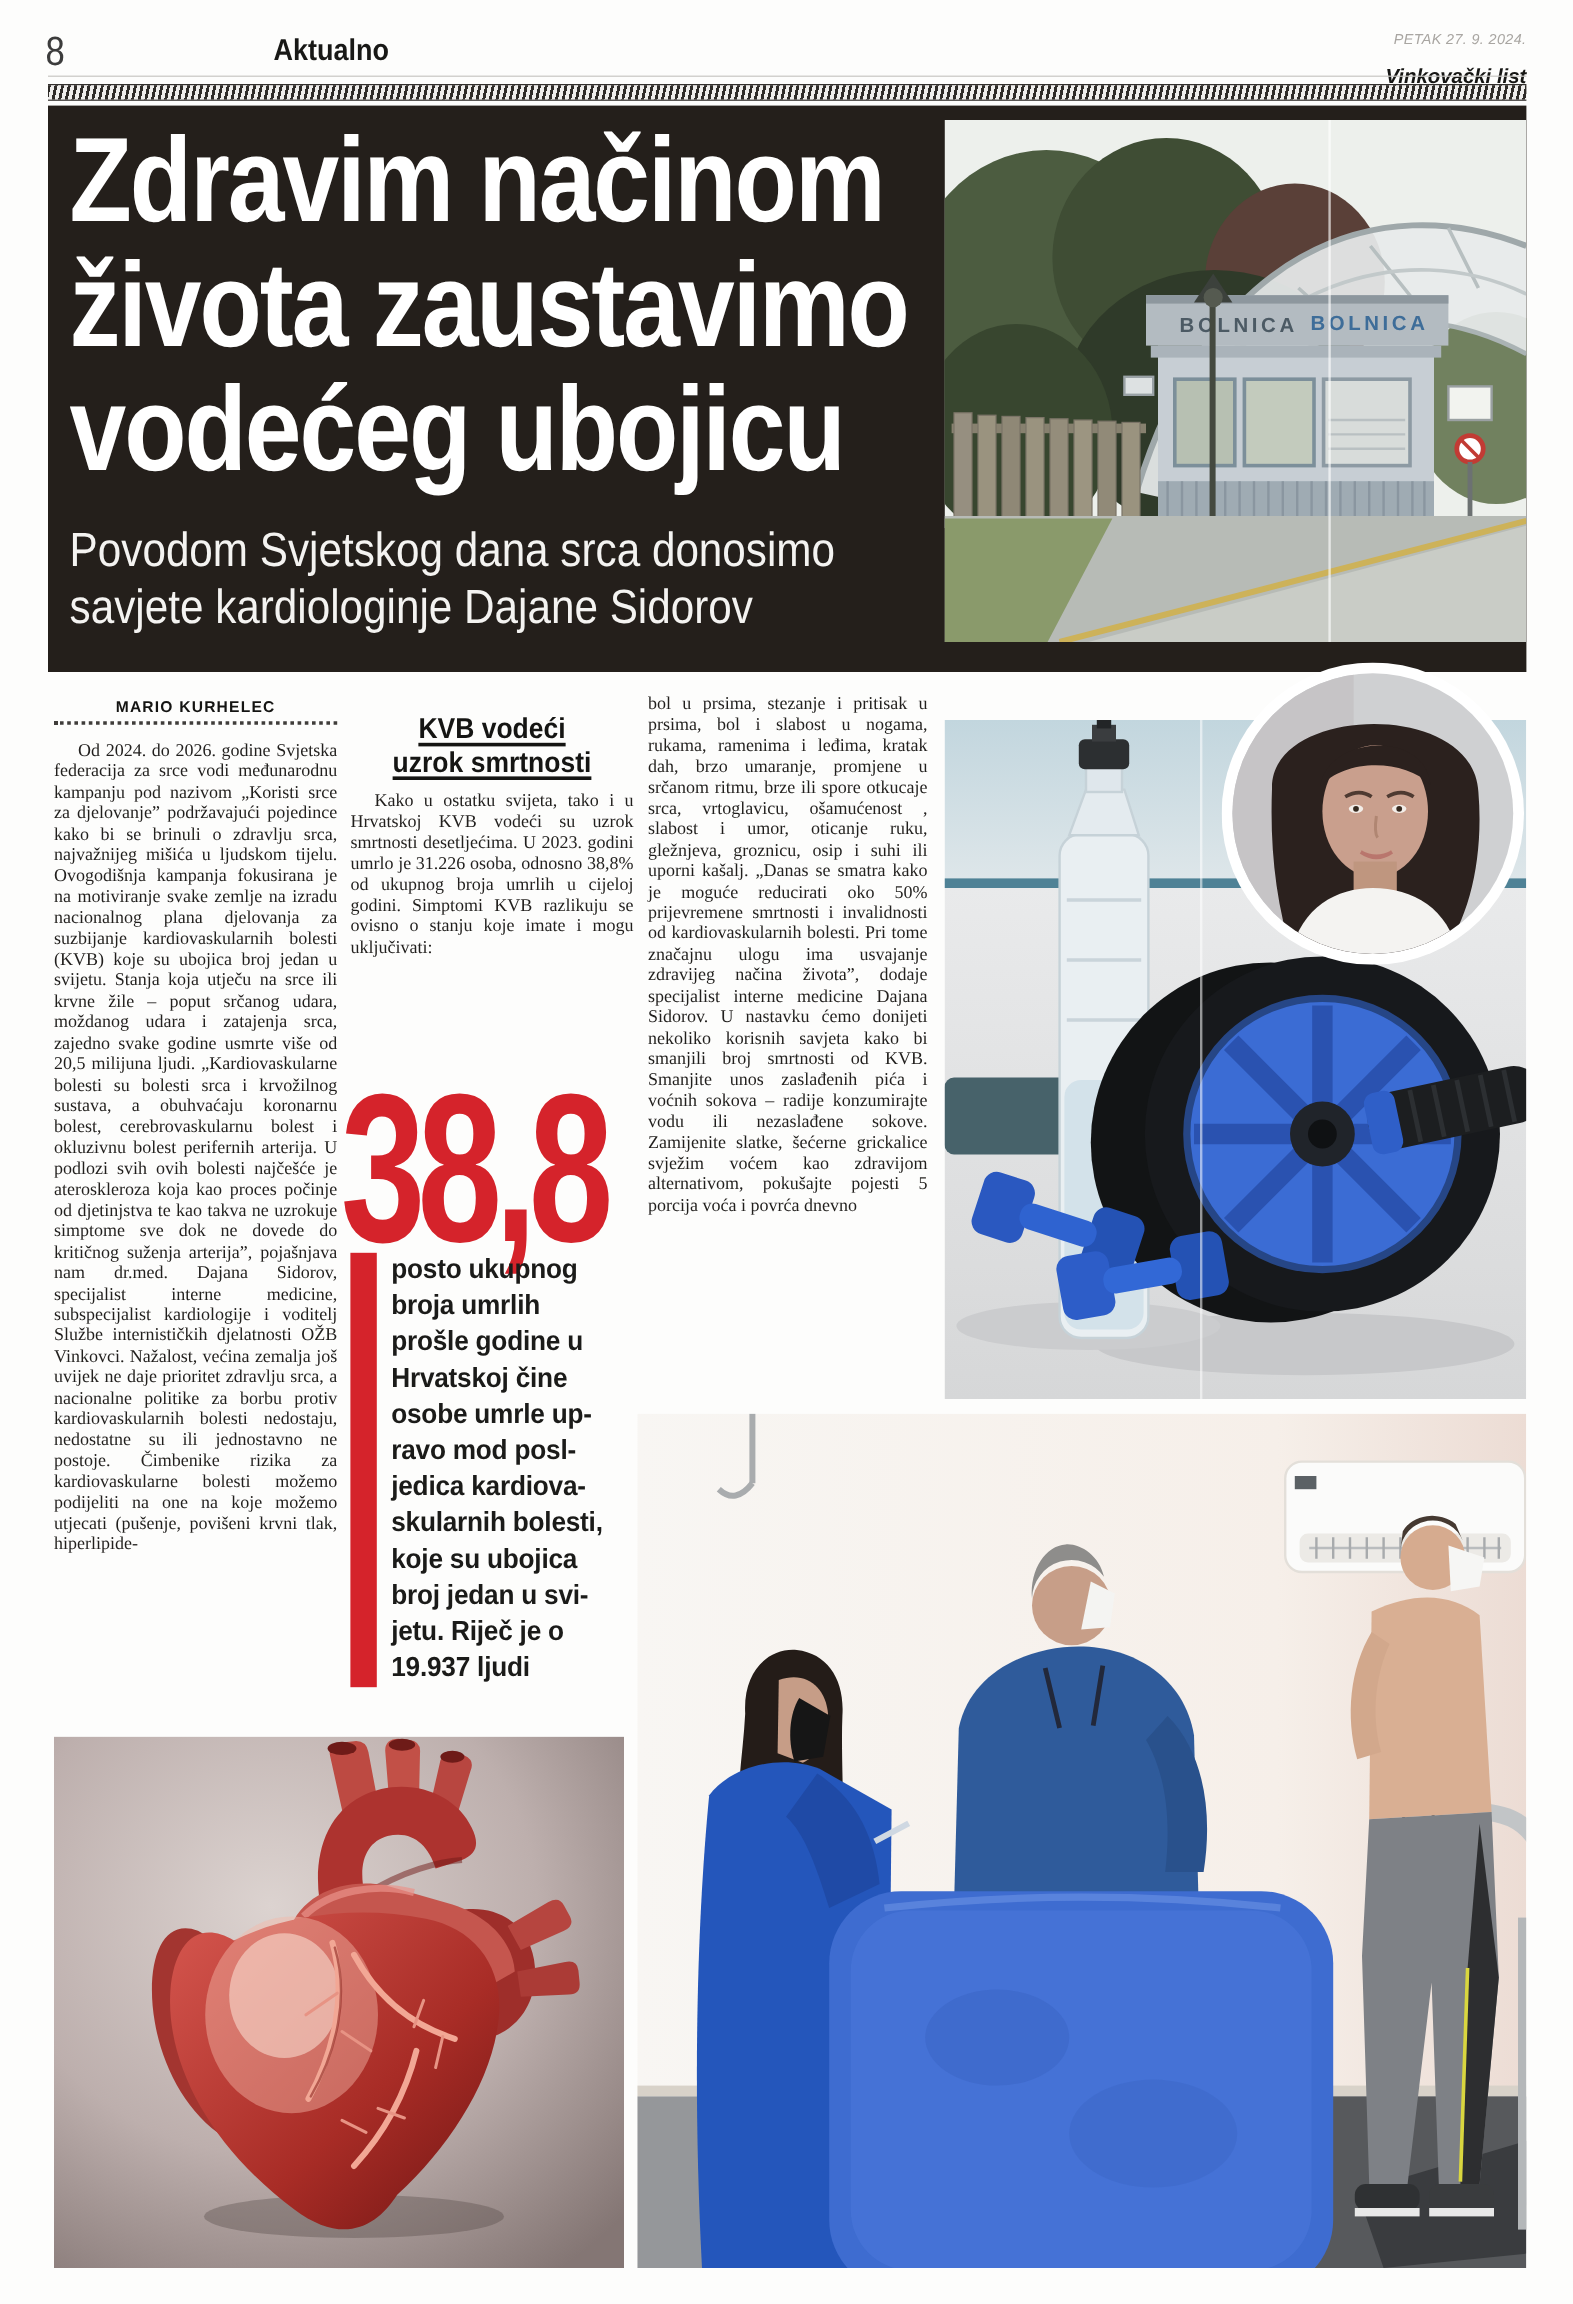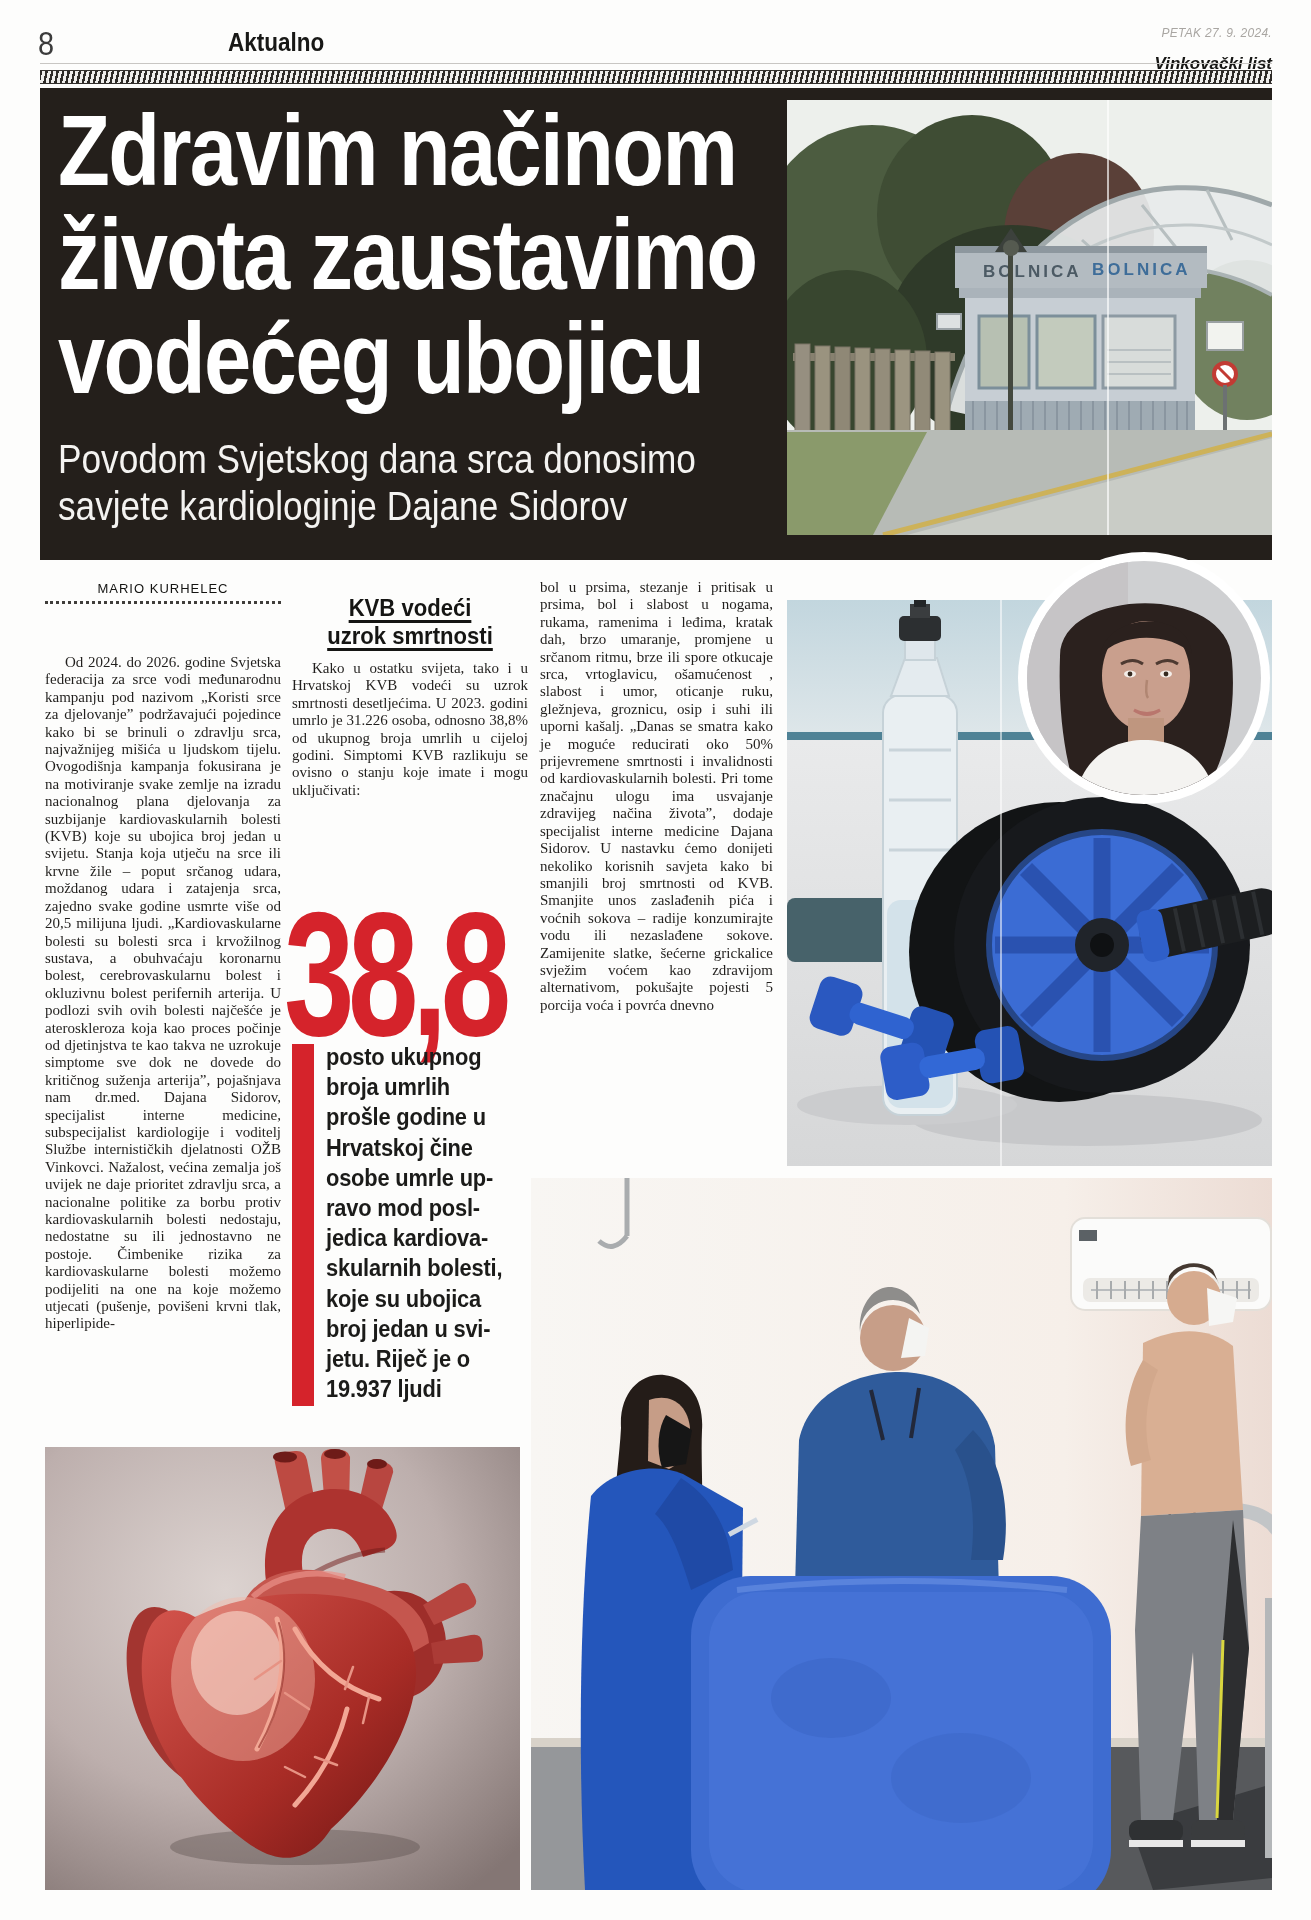--- a/index.html
+++ b/index.html
@@ -29,24 +29,24 @@
   
   .portrait{left:1018px;top:552px;width:252px;height:252px;}
 
   
   .equip-photo{left:787px;top:600px;width:485px;height:566px;overflow:hidden;}
   .medical-photo{left:531px;top:1178px;width:741px;height:712px;overflow:hidden;}
   .heart-photo{left:45px;top:1447px;width:475px;height:443px;overflow:hidden;}
   svg{display:block;}
 
   
-  .byline{left:45px;top:581px;width:236px;text-align:center;font-size:13px;font-weight:400;letter-spacing:1px;color:#141412;}
+  .byline{left:45px;top:581px;width:236px;text-align:center;font-size:13px;font-weight:700;letter-spacing:1px;color:#141412;}
   .byline-rule{left:45px;top:601px;width:236px;height:0;border-bottom:3px dotted #3f3d3a;}
   .body-col{font-family:"Liberation Serif",serif;font-size:15px;line-height:17.4px;text-align:justify;color:#211f1d;}
-  .col1{left:45px;top:618px;width:236px;text-indent:20px;margin-top:36px;}
+  .col1{left:45px;top:618px;width:236px;text-indent:20px;}
   .col2{left:292px;top:579px;width:236px;}
   .col3{left:540px;top:579px;width:233px;}
   .col2-sub{margin:15px 0 10px 0;text-align:center;font-family:"Liberation Sans",sans-serif;font-weight:700;
     font-size:24px;line-height:28px;color:#151513;white-space:pre-line;text-indent:0;
     text-decoration:underline;text-decoration-thickness:2.5px;text-underline-offset:4px;
     transform:scaleX(.92);}
   .col2 .indented{text-indent:20px;}
 
   
   .big-number{left:284px;top:886px;color:#d5232b;font-weight:700;font-size:176px;line-height:176px;

